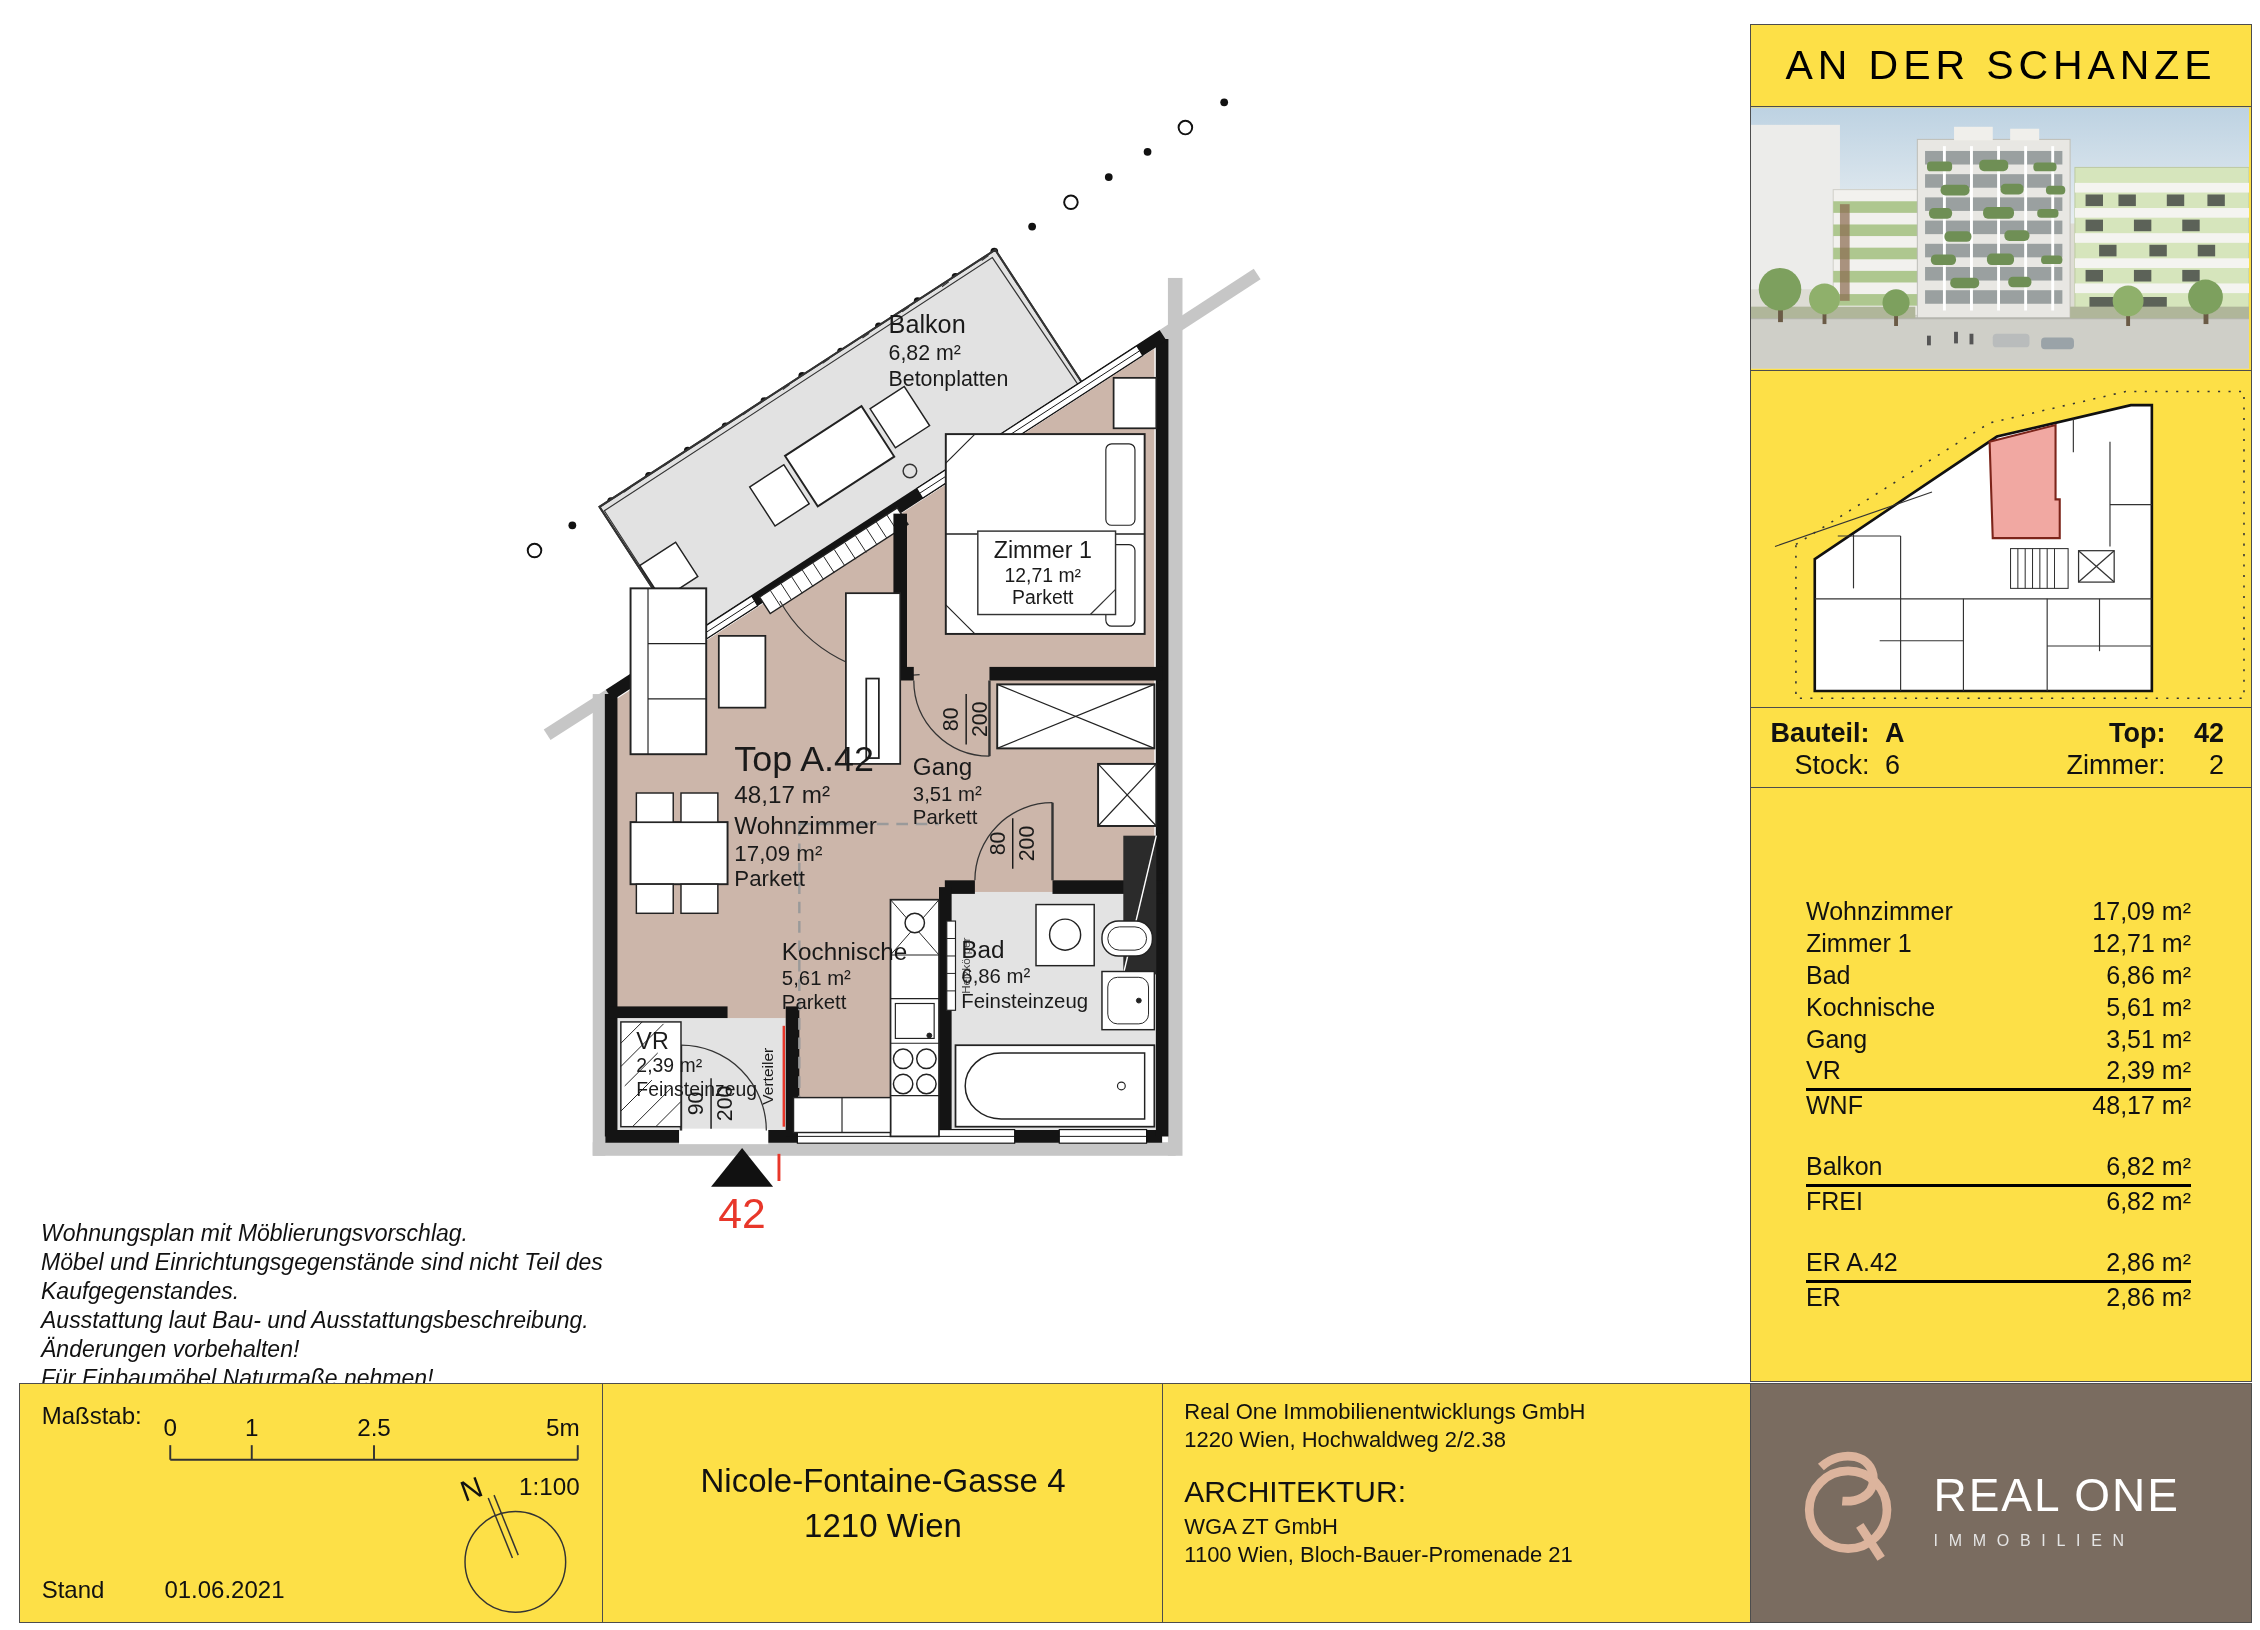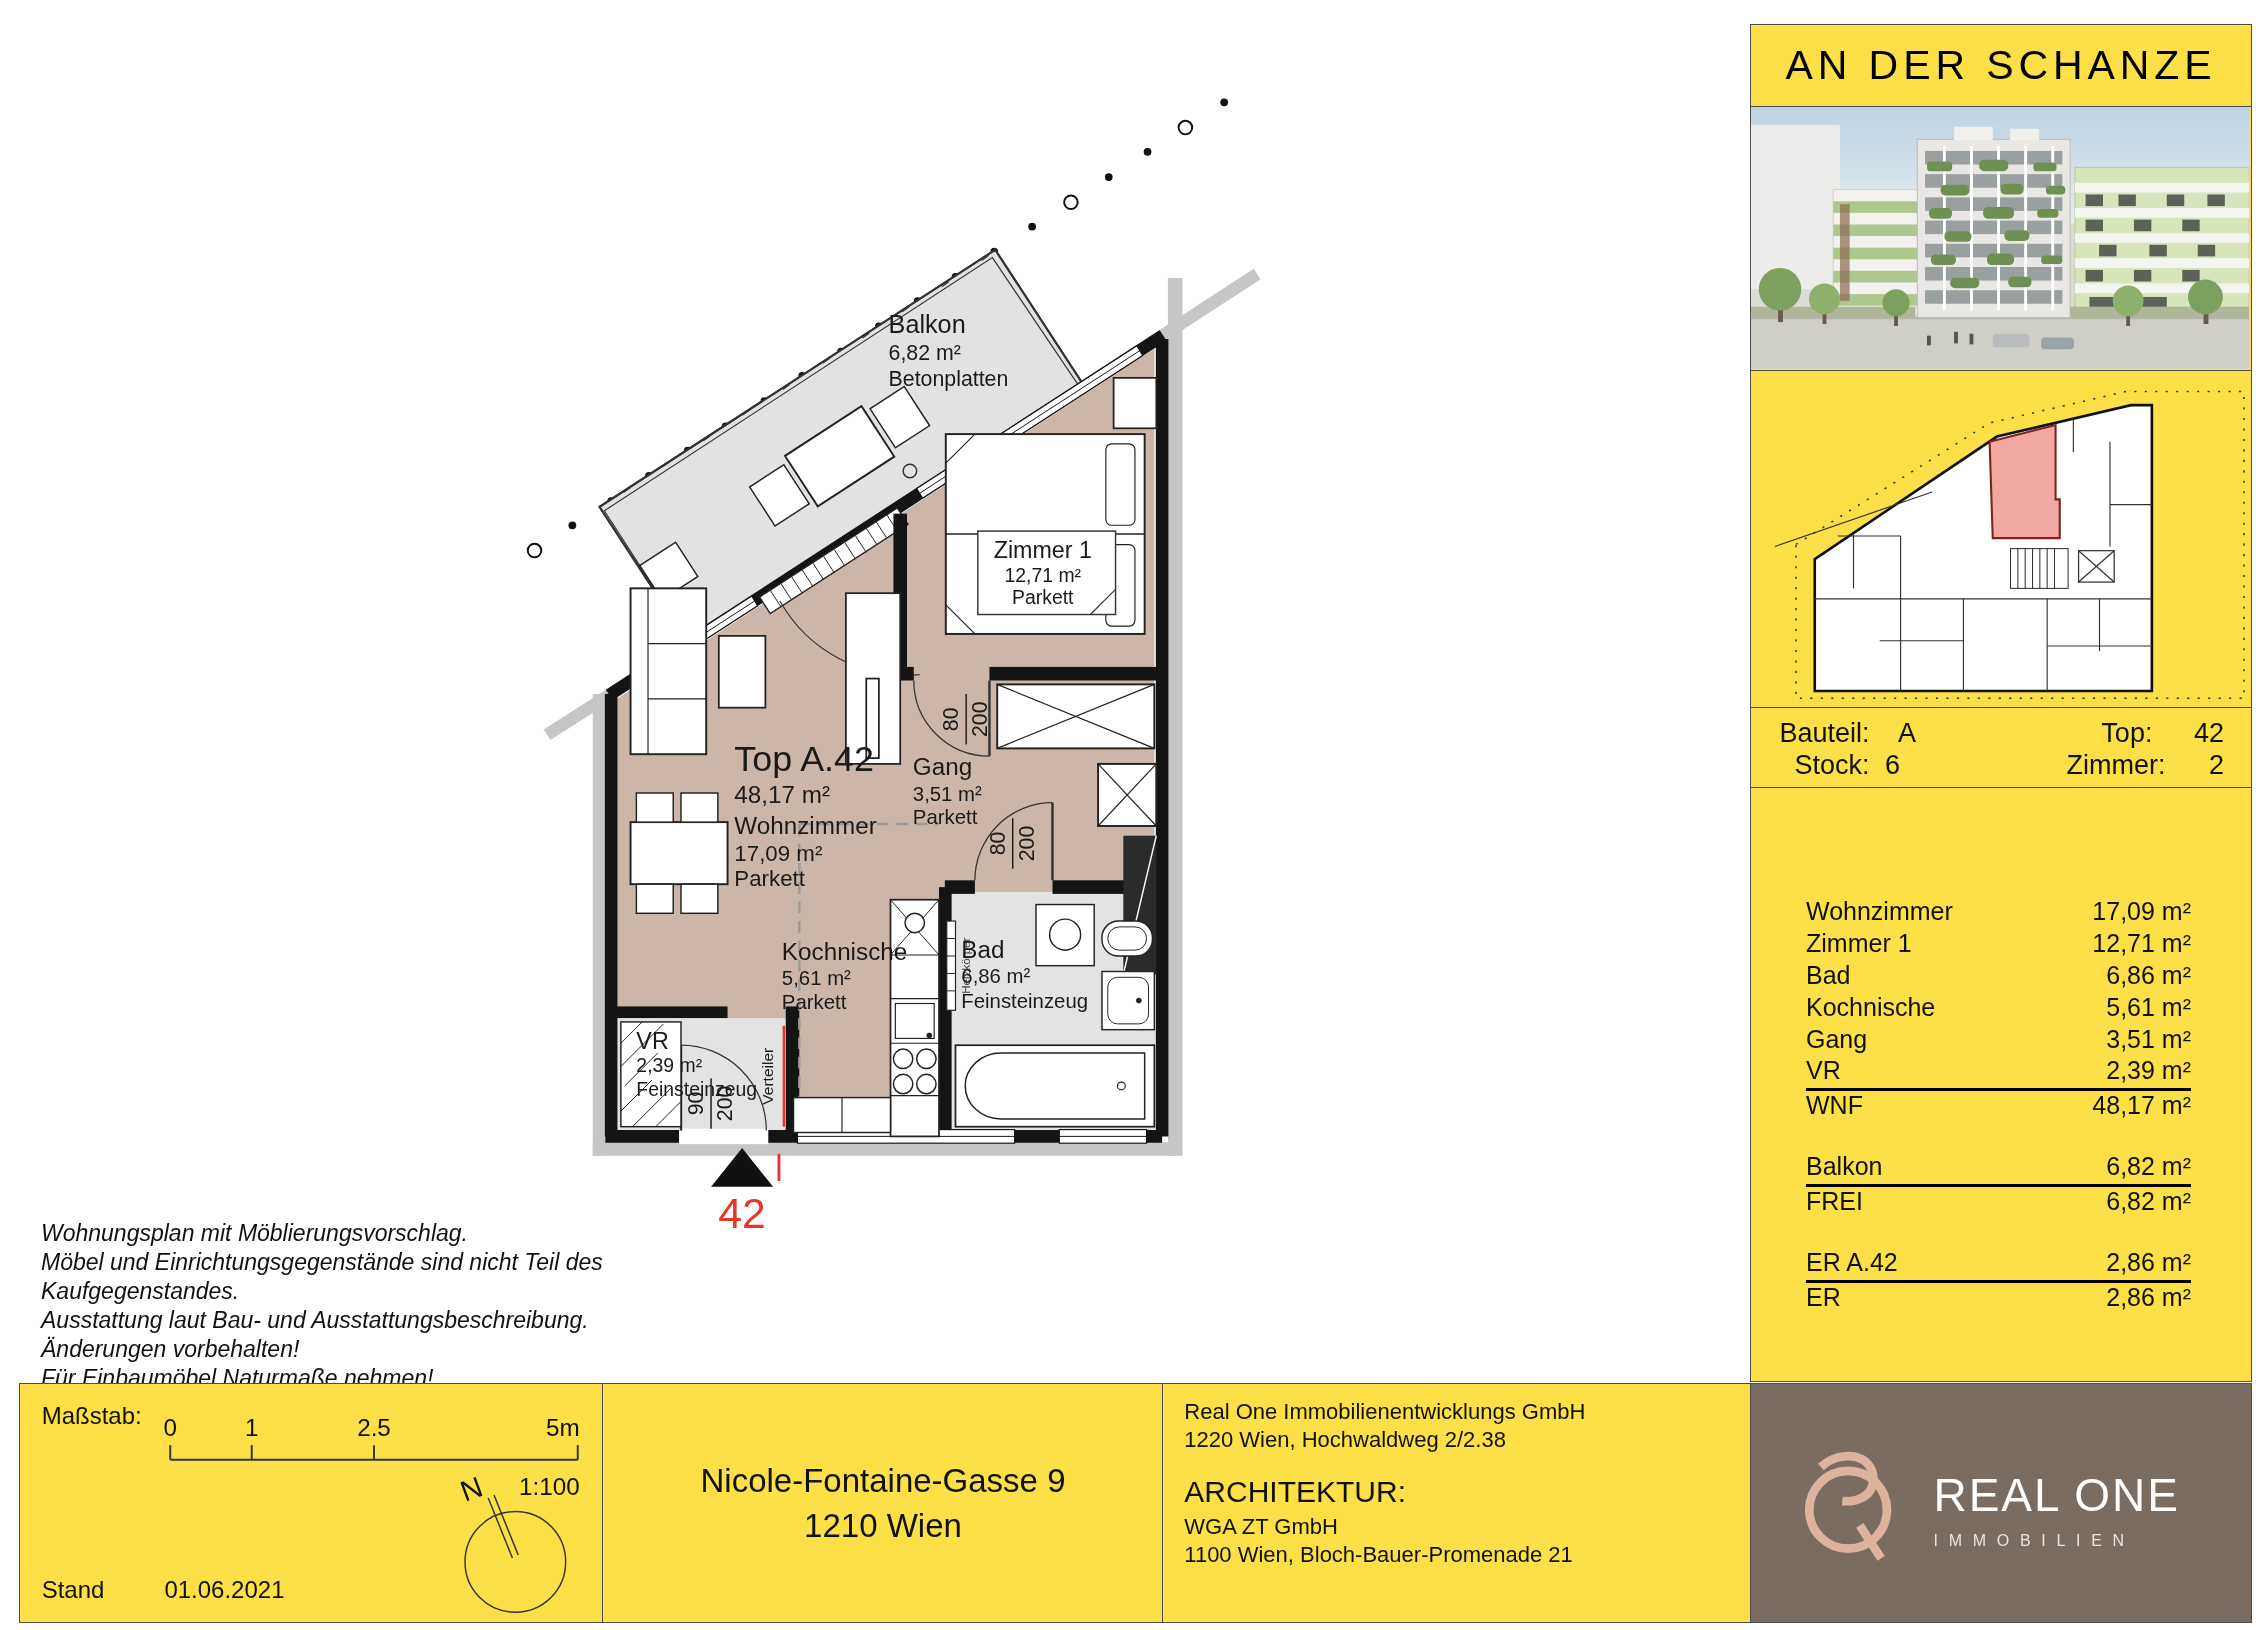--- a/index.html
+++ b/index.html
@@ -14,21 +14,21 @@
             font-size:41px;letter-spacing:4.9px;color:#000;}
   #sb-render{height:264px;overflow:hidden;}
   #sb-keyplan{height:337px;position:relative;}
   #sb-info{height:80px;padding:8.7px 27px 0 13.6px;font-size:27px;line-height:32px;}
   .inforow{display:flex;justify-content:space-between;}
   .inforow .pair{display:flex;}
   .inforow .lab{display:inline-block;min-width:105px;text-align:right;}
   .inforow .val{display:inline-block;margin-left:15.5px;}
   .inforow .rlab{text-align:right;}
   .inforow .rval{display:inline-block;min-width:45px;text-align:right;margin-left:13.6px;}
-  .b{font-weight:normal;gap:13px;}
+  .b{font-weight:bold;}
   #sb-table{border-bottom:none;padding:109px 60px 0 55px;font-size:25px;}
   .trow{display:flex;justify-content:space-between;height:28px;padding-bottom:3.9px;}
   .trow.ul{border-bottom:3.9px solid #000;}
   .tsp30{height:29px;}
   
   #scalebox{left:19.4px;top:1383px;width:584px;height:240px;text-decoration:underline;}
   #addressbox{left:602px;top:1383px;width:562px;height:240px;display:flex;flex-direction:column;
               align-items:center;justify-content:center;font-size:33px;line-height:45px;}
   #partiesbox{left:1162px;top:1383px;width:590px;height:240px;padding:13.6px 0 0 21.3px;}
   #partiesbox .hd{font-size:30px;margin-bottom:3.9px;}
@@ -591,21 +591,21 @@
       <circle cx="90" cy="96" r="52" fill="none" stroke="#333" stroke-width="1.5"></circle>
       <line x1="62" y1="30" x2="87" y2="92" stroke="#333" stroke-width="1.5"></line>
       <line x1="68" y1="27" x2="93" y2="89" stroke="#333" stroke-width="1.5"></line>
       <text x="38" y="34" font-size="30" fill="#111" transform="rotate(-20 38 34)">N</text>
     </svg>
     <span class="sc-stand">Stand</span>
     <span class="sc-date">01.06.2021</span>
   </div>
 
   <div class="abs box" id="addressbox">
-    <div>Nicole-Fontaine-Gasse 9</div>
+    <div>Nicole-Fontaine-Gasse 4</div>
     <div>1210 Wien</div>
   </div>
 
   <div class="abs box" id="partiesbox">
     <div class="ln">Real One Immobilienentwicklungs GmbH</div>
     <div class="ln">1220 Wien, Hochwaldweg 2/2.38</div>
     <div class="gap"></div>
     <div class="hd">ARCHITEKTUR:</div>
     <div class="ln">WGA ZT GmbH</div>
     <div class="ln">1100 Wien, Bloch-Bauer-Promenade 21</div>

